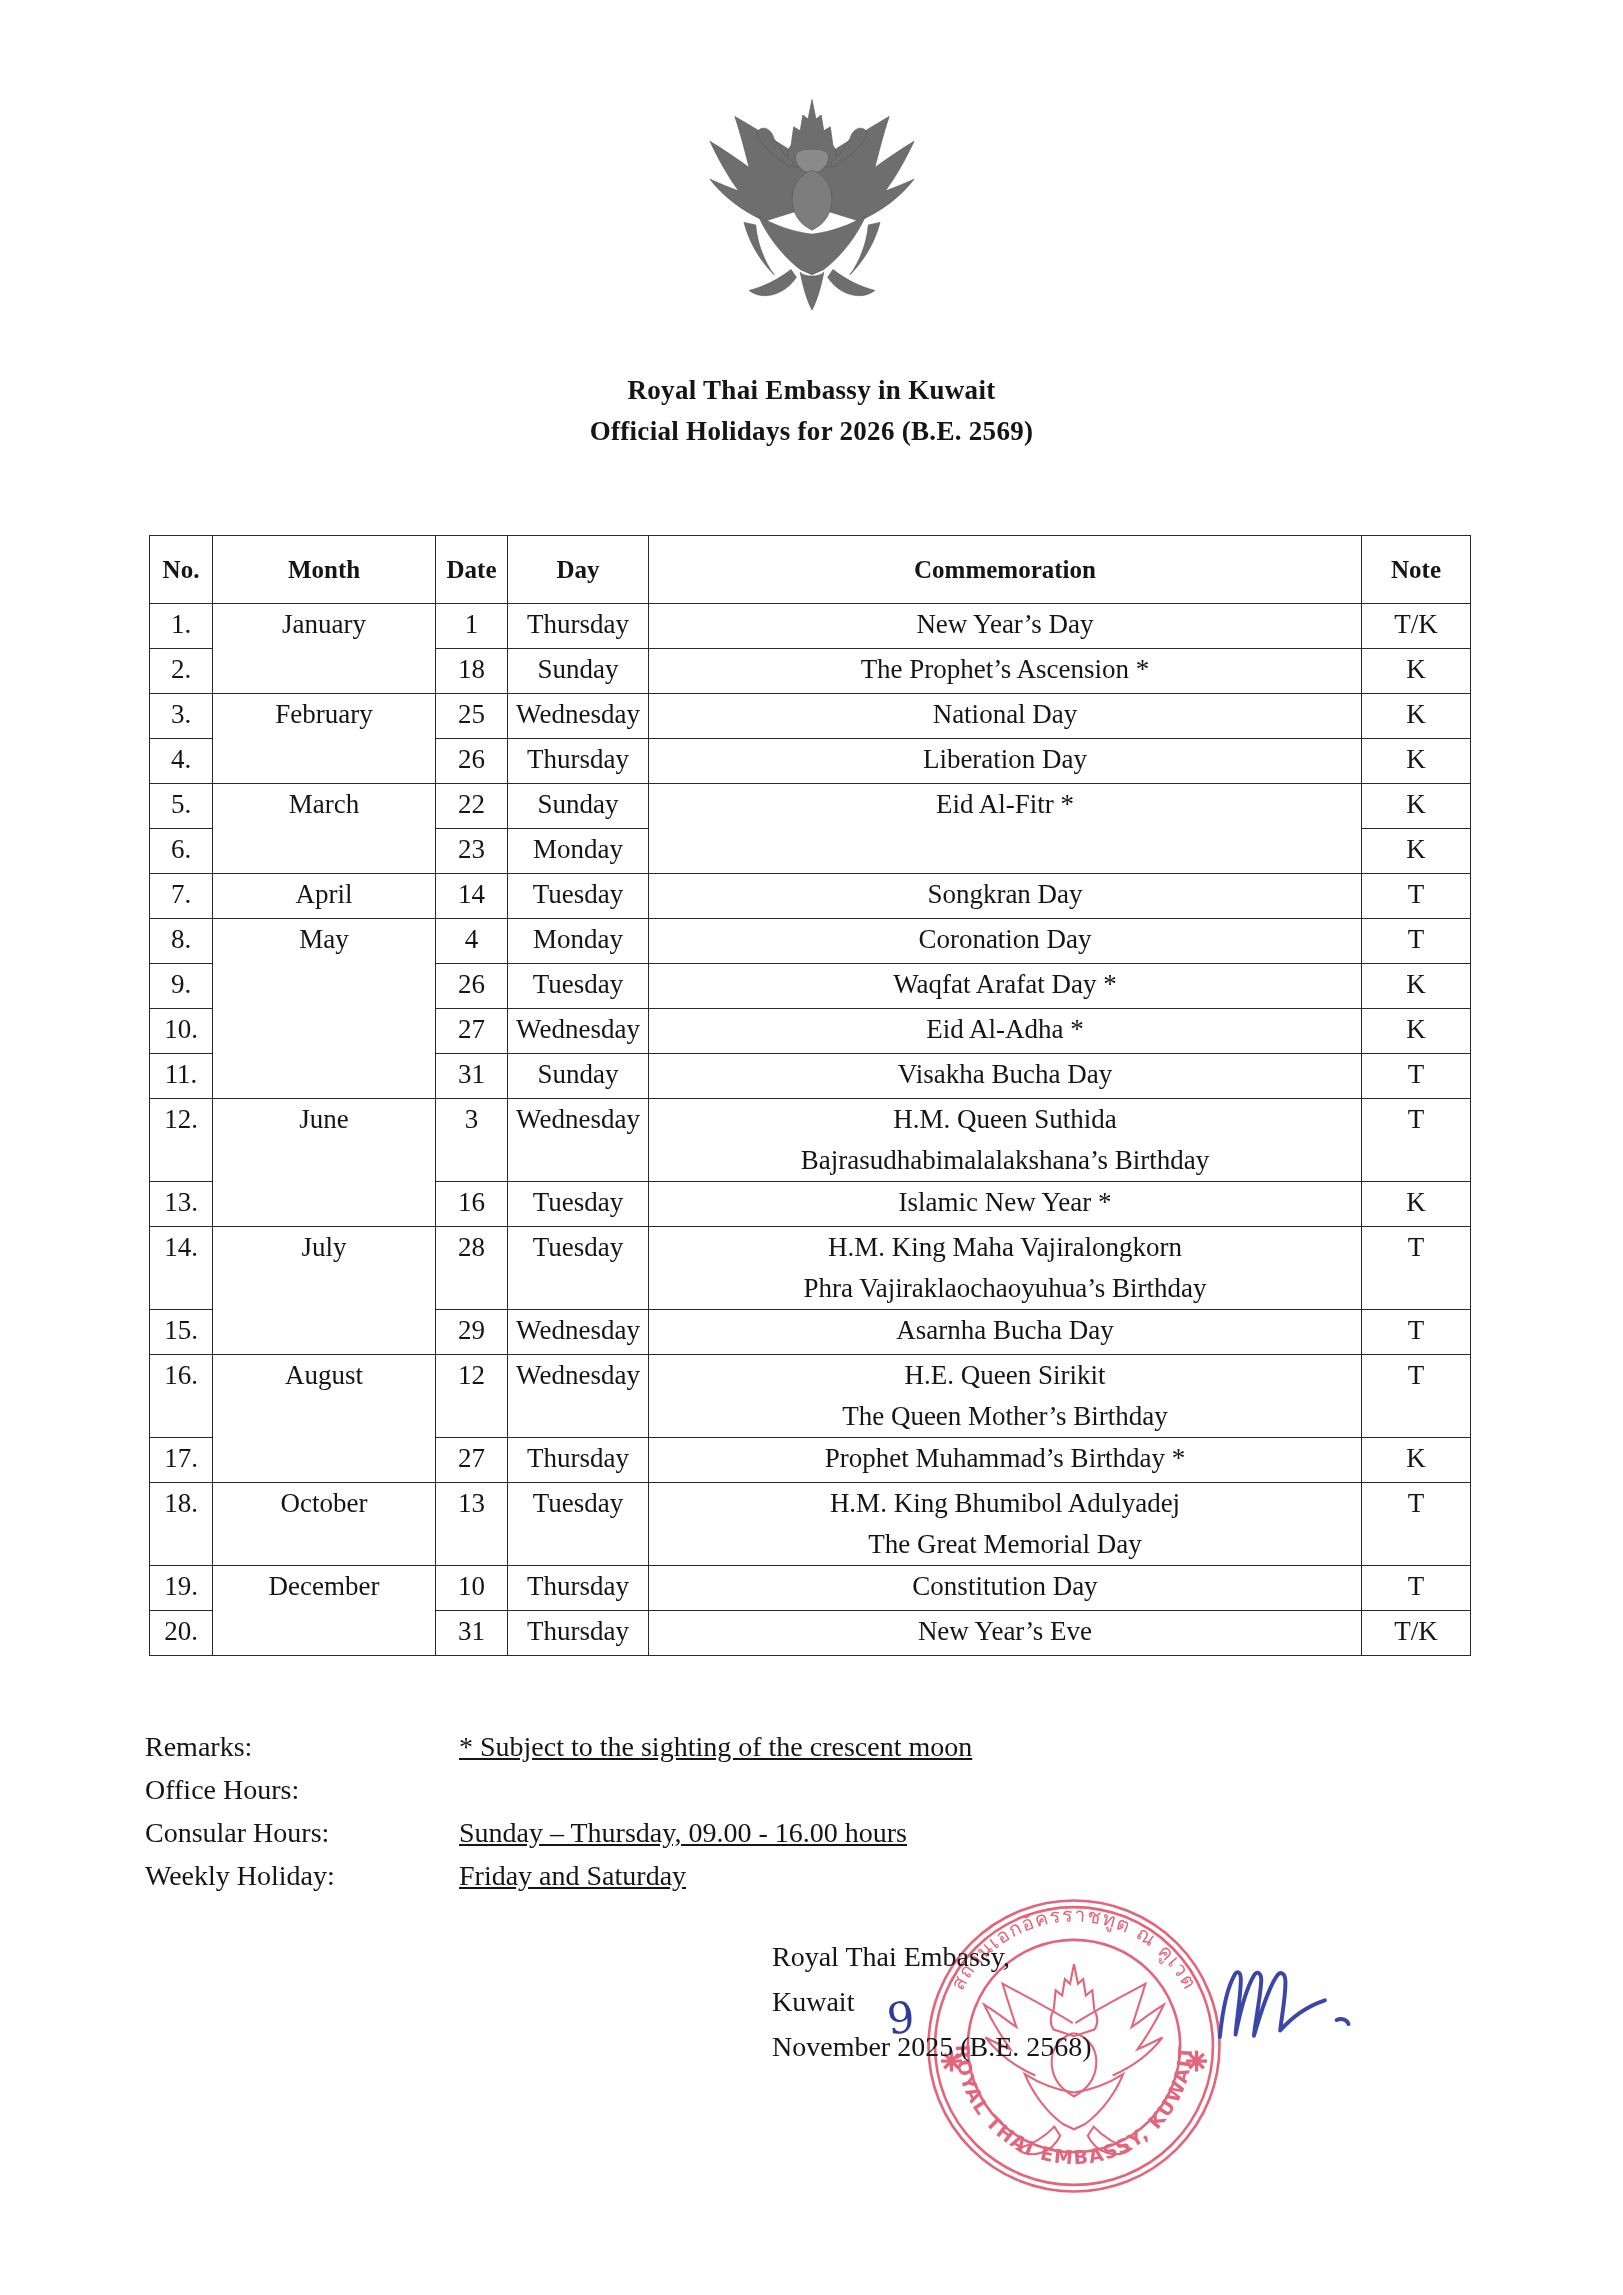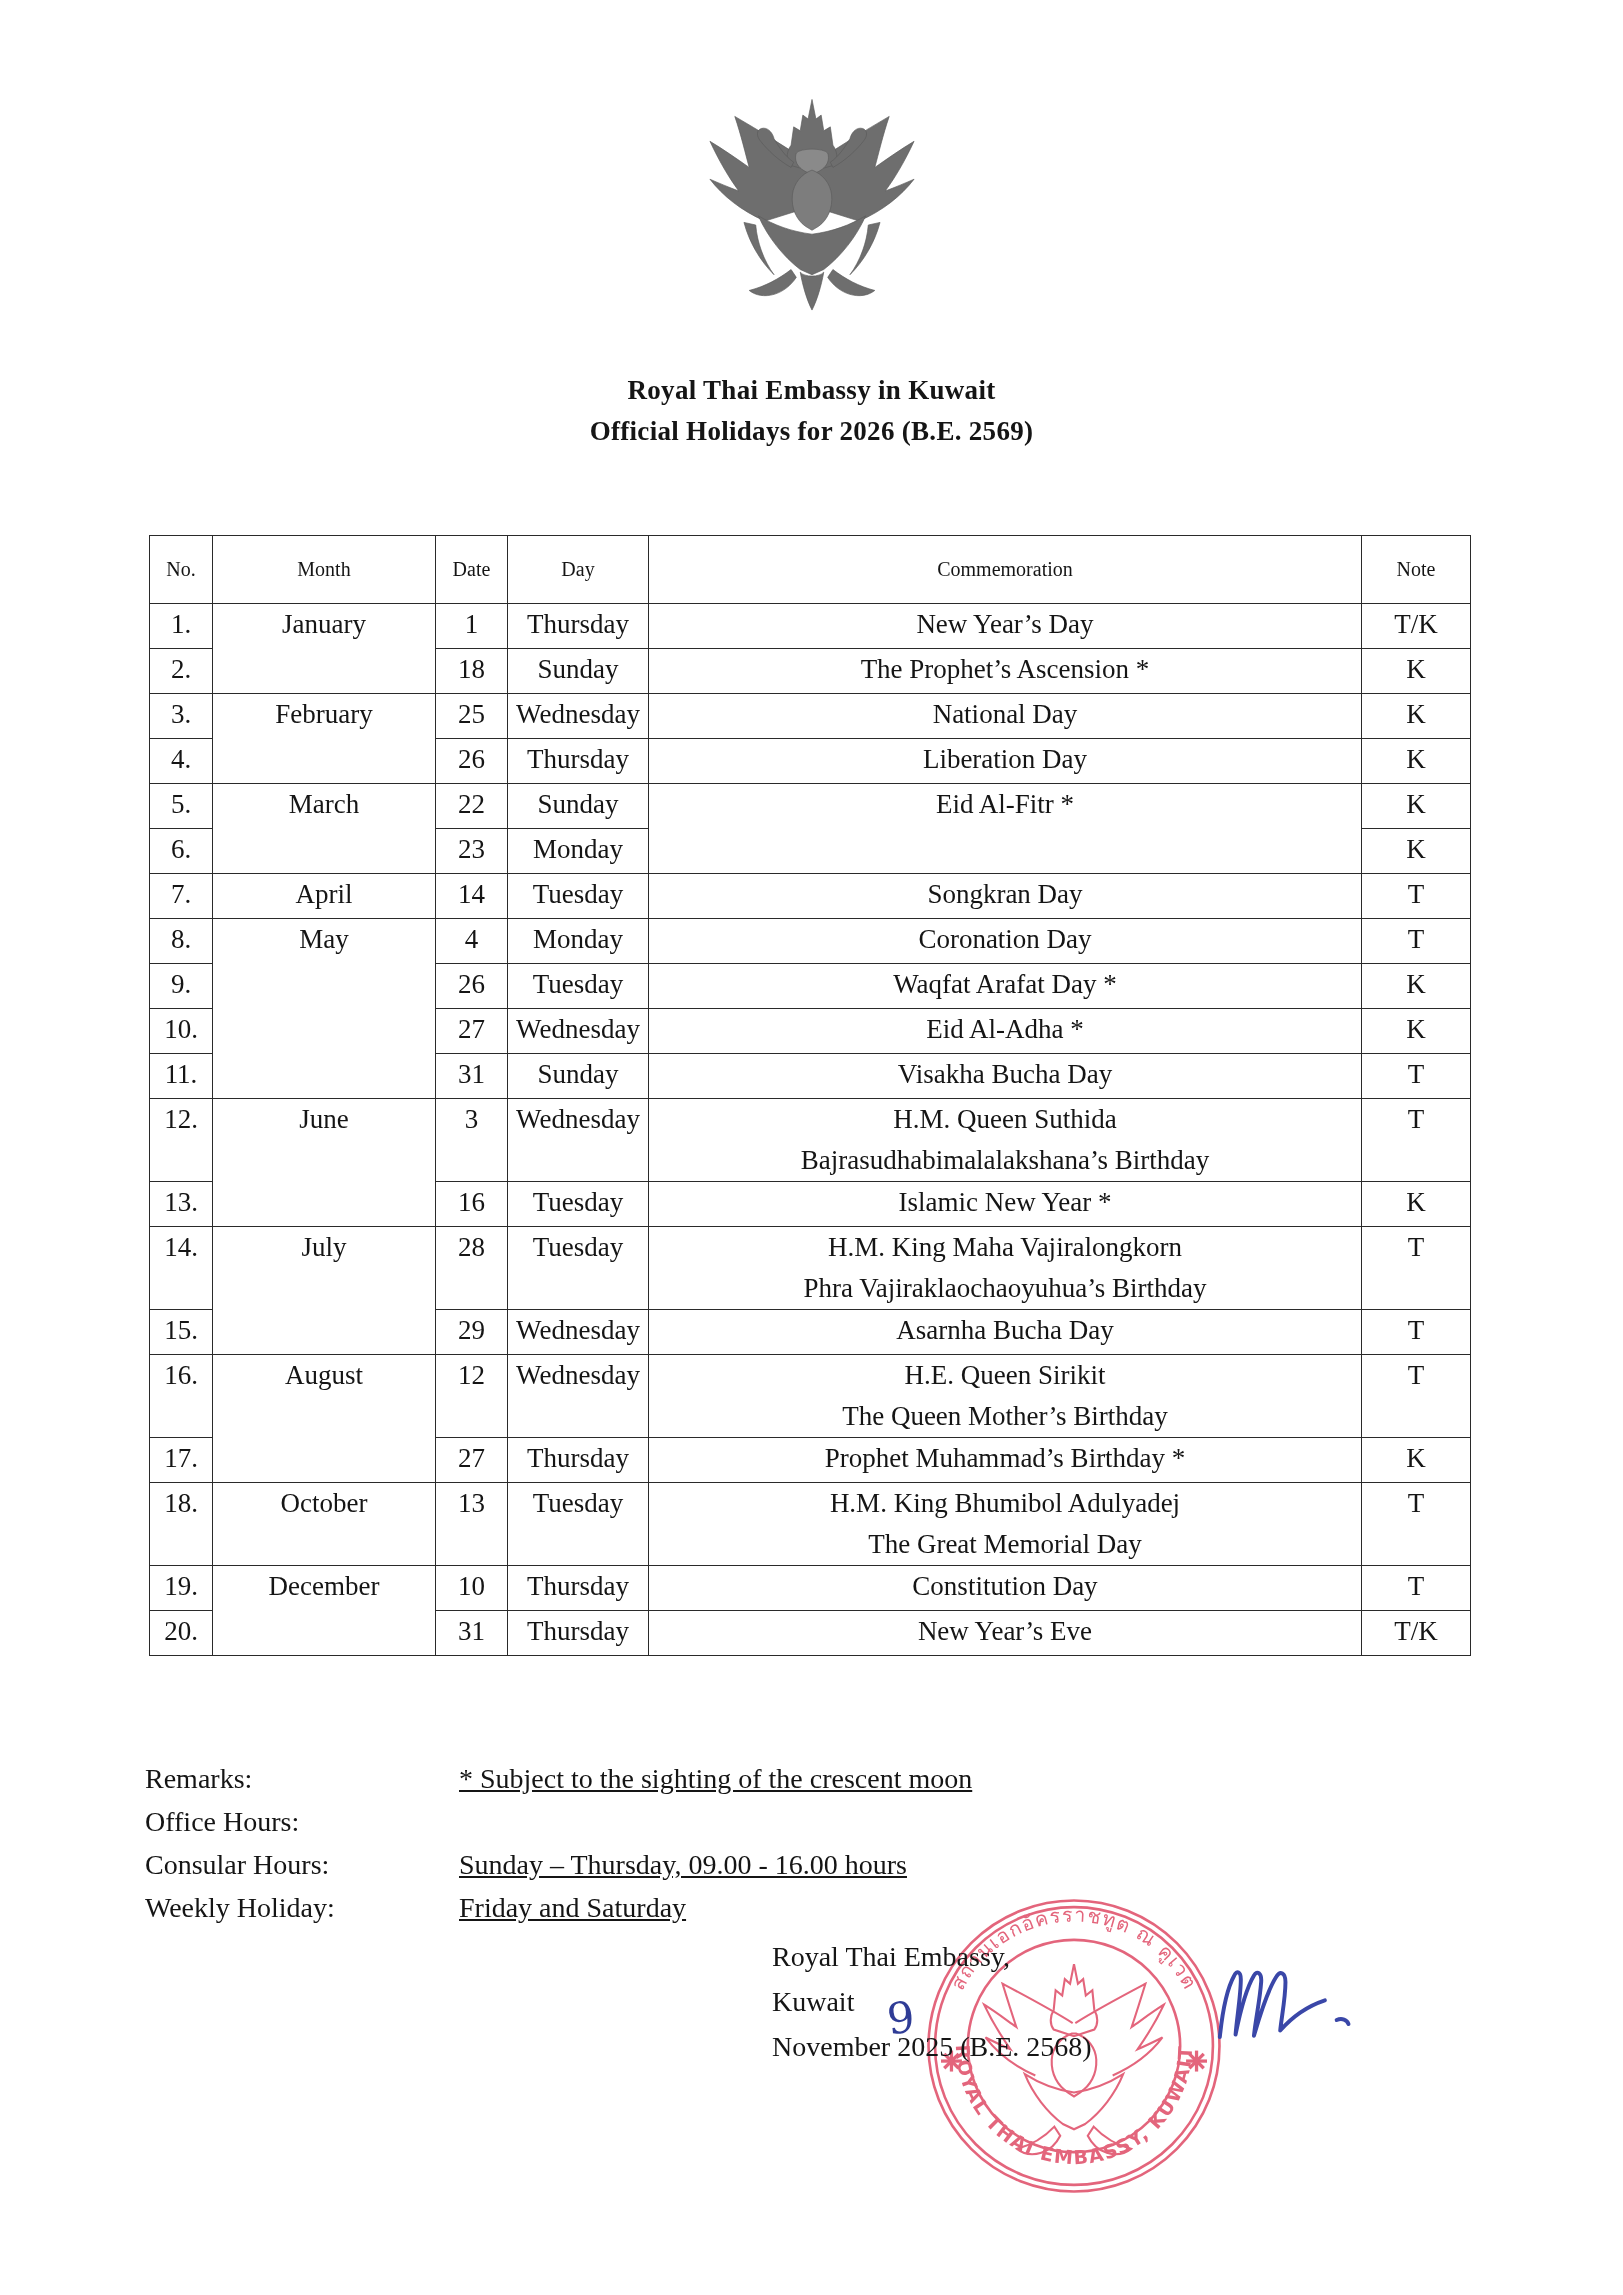--- a/index.html
+++ b/index.html
@@ -57,22 +57,22 @@
   #holiday-table td {
     border: 1.3px solid #2a2a2a;
     padding: 0 3.9px;
     text-align: center;
     vertical-align: top;
     line-height: 41px;
     height: 45px;
     box-sizing: border-box;
   }
   #holiday-table thead th {
-    font-weight: normal;
-    font-size: 20px;
+    font-weight: bold;
+    font-size: 25px;
     height: 68px;
     line-height: 65px;
     vertical-align: middle;
   }
   .col-no    { width: 63px; }
   .col-month { width: 223px; }
   .col-date  { width: 72px; }
   .col-day   { width: 141px; }
   .col-comm  { width: 713px; }
   .col-note  { width: 109px; }
@@ -80,21 +80,20 @@
   td.cell-month, td.cell-comm-span { vertical-align: top; }
   td.two-line { line-height: 41px; }
 
   
   #remarks {
     position: absolute;
     left: 145px;
     top: 1725px;
     font-size: 28px;
     line-height: 43px;
-    margin-top: 32px;
   }
   #remarks .rrow { display: flex; }
   #remarks .rlabel { width: 314px; flex: 0 0 314px; }
   #remarks .rvalue { flex: 1 1 auto; white-space: nowrap; text-decoration: underline; }
 
   
   #signature-block {
     position: absolute;
     left: 772px;
     top: 1934px;

